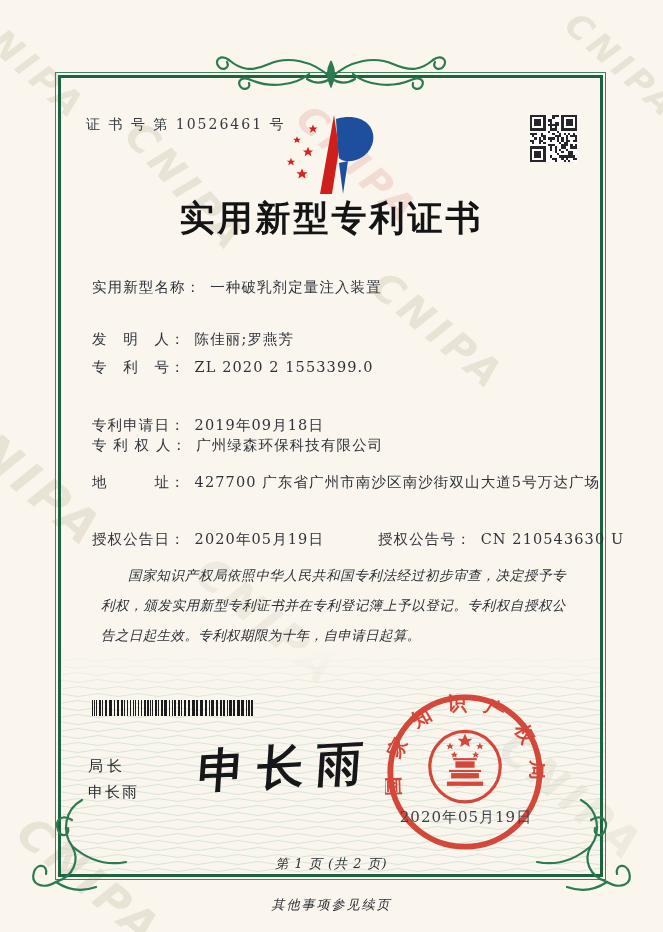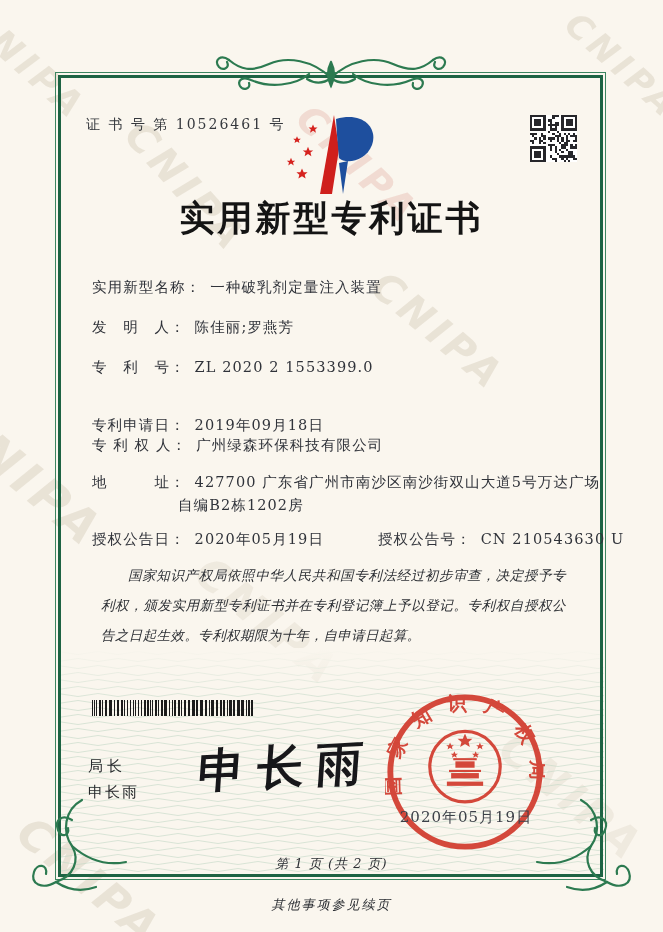--- a/index.html
+++ b/index.html
@@ -295,35 +295,34 @@
   <polygon points="36,81 50,2 55,36 48,81" fill="#cf1f1c"></polygon>
   <path d="M52,6 C80,-2 94,16 88,32 C82,48 62,52 55,45 L53,22 Z" fill="#1e4f9e"></path>
   <polygon points="55,50 64,48 59,81" fill="#1e4f9e"></polygon>
 </svg>
 
 <div class="abs title">实用新型专利证书</div>
 
 <div class="abs row" style="top:278px">
   <span class="lbl">实用新型名称：</span><span>一种破乳剂定量注入装置</span>
 </div>
-<div class="abs row" style="top:318px">
+<div class="abs row" style="top:330px">
   <span class="lbl">发　明　人：</span><span>陈佳丽;罗燕芳</span>
 </div>
 <div class="abs row" style="top:358px">
   <span class="lbl">专　利　号：</span><span>ZL 2020 2 1553399.0</span>
 </div>
 <div class="abs row" style="top:416px">
   <span class="lbl">专利申请日：</span><span>2019年09月18日</span>
 </div>
 <div class="abs row" style="top:436px">
   <span class="lbl">专 利 权 人：</span><span>广州绿森环保科技有限公司</span>
 </div>
 <div class="abs row" style="top:473px">
   <div><span class="lbl">地　　　址：</span><span>427700 广东省广州市南沙区南沙街双山大道5号万达广场</span></div>
-  <div class="addr2">自编B2栋1202房</div>
 </div>
 <div class="abs row" style="top:530px">
   <span class="lbl">授权公告日：</span><span>2020年05月19日</span><span class="lbl grant2">授权公告号：</span><span>CN 210543630 U</span>
 </div>
 
 <div class="abs paras">
   <p>国家知识产权局依照中华人民共和国专利法经过初步审查，决定授予专利权，颁发实用新型专利证书并在专利登记簿上予以登记。专利权自授权公告之日起生效。专利权期限为十年，自申请日起算。</p>
 </div>
 
 <div id="barcode" class="abs barcode">

